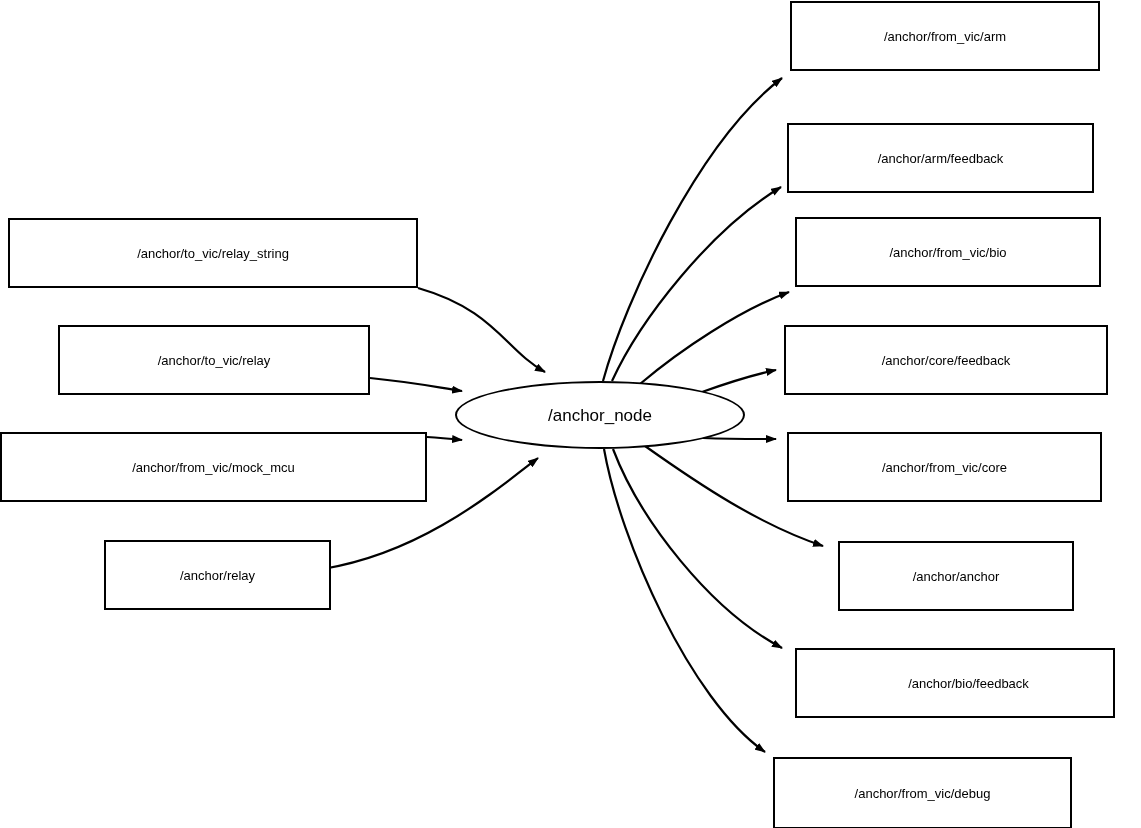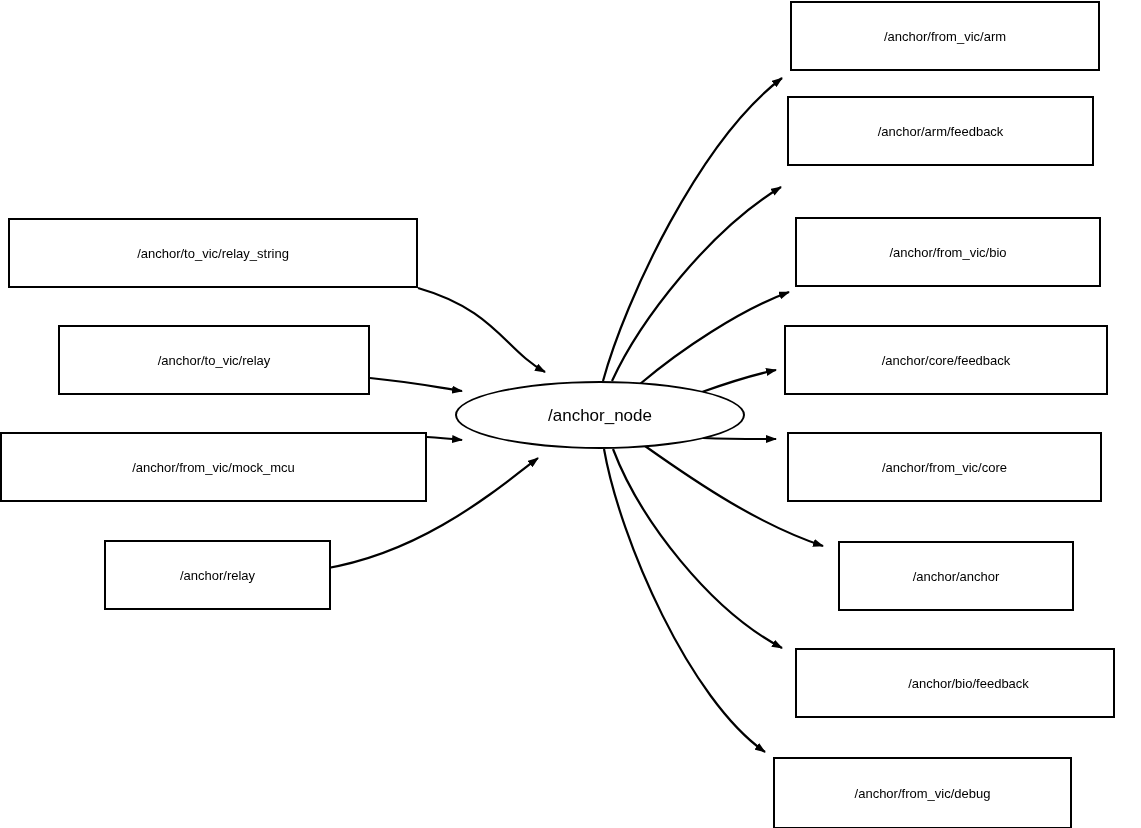--- a/index.html
+++ b/index.html
@@ -100,21 +100,21 @@
         <span class="node-label">/anchor/from_vic/mock_mcu</span>
       </div>
       <div class="node-box" style="left: 104px; top: 540px; width: 227px; height: 70px;">
         <span class="node-label">/anchor/relay</span>
       </div>
     </div>
   <div id="subscriber-nodes">
       <div class="node-box" style="left: 790px; top: 1px; width: 310px; height: 70px;">
         <span class="node-label">/anchor/from_vic/arm</span>
       </div>
-      <div class="node-box" style="left: 787px; top: 96px; width: 307px; height: 70px;">
+      <div class="node-box" style="left: 787px; top: 123px; width: 307px; height: 70px;">
         <span class="node-label">/anchor/arm/feedback</span>
       </div>
       <div class="node-box" style="left: 795px; top: 217px; width: 306px; height: 70px;">
         <span class="node-label">/anchor/from_vic/bio</span>
       </div>
       <div class="node-box" style="left: 784px; top: 325px; width: 324px; height: 70px;">
         <span class="node-label">/anchor/core/feedback</span>
       </div>
       <div class="node-box" style="left: 787px; top: 432px; width: 315px; height: 70px;">
         <span class="node-label">/anchor/from_vic/core</span>

